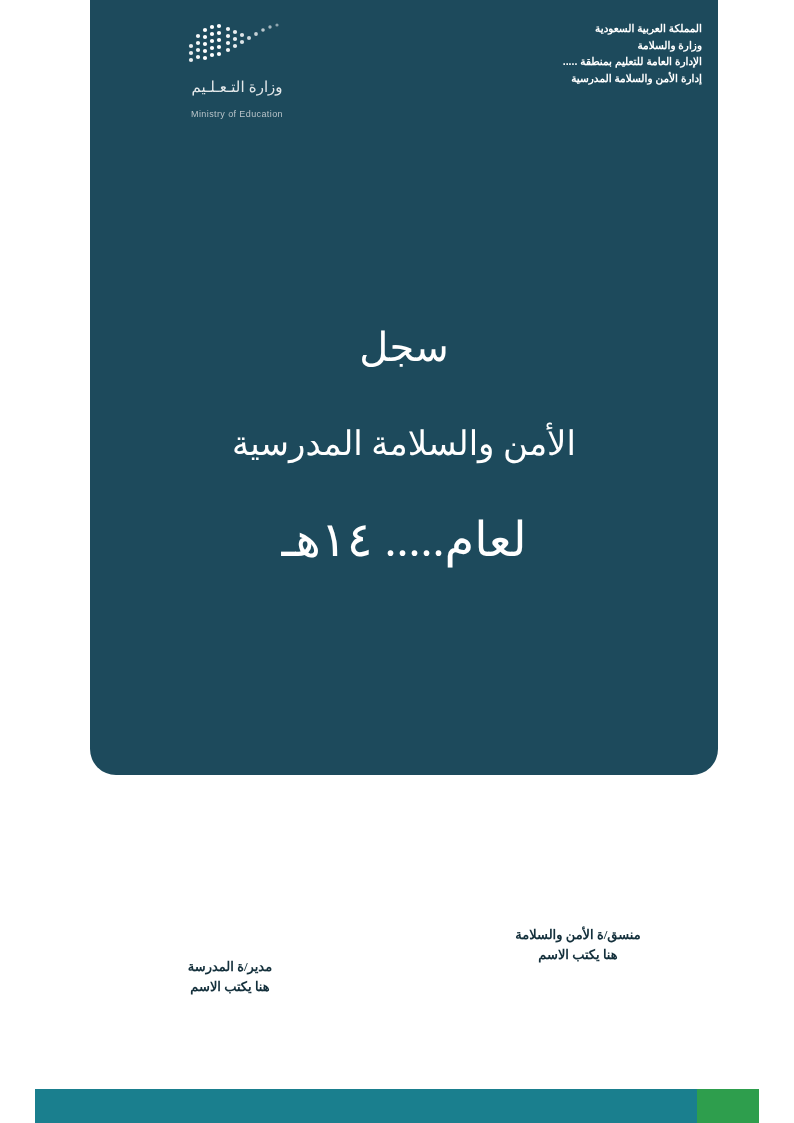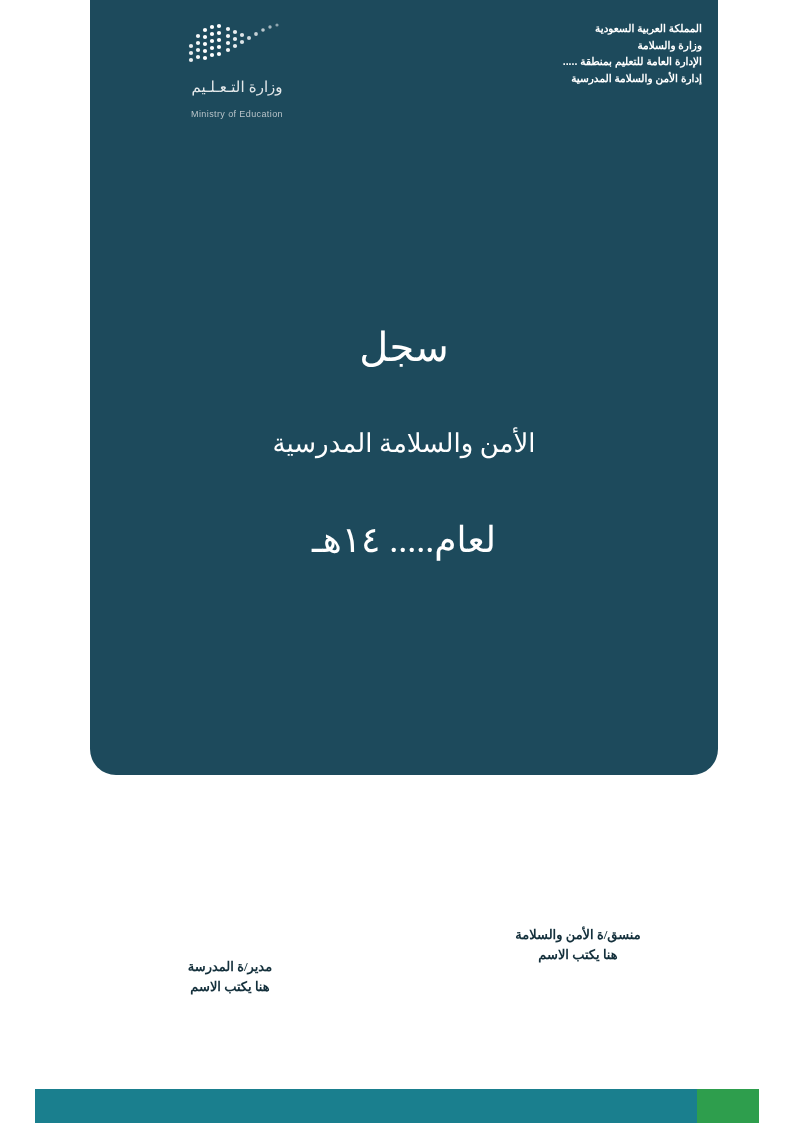--- a/index.html
+++ b/index.html
@@ -93,22 +93,22 @@
     text-align: center;
     color: #ffffff;
   }
   .cover-title .line {
     font-size: 38px;
     line-height: 96px;
     font-weight: normal;
     font-family: "Liberation Serif", serif;
   }
   .cover-title .line.l1 { font-size: 40px; }
-  .cover-title .line.l2 { font-size: 26px; }
-  .cover-title .line.l3 { font-size: 36px; text-align: center; }
+  .cover-title .line.l2 { font-size: 34px; }
+  .cover-title .line.l3 { font-size: 48px; text-align: center; }
 
   
   .signatures {
     position: absolute;
     top: 925px;
     left: 90px;
     width: 628px;
     display: flex;
     justify-content: space-between;
     color: #14303c;

